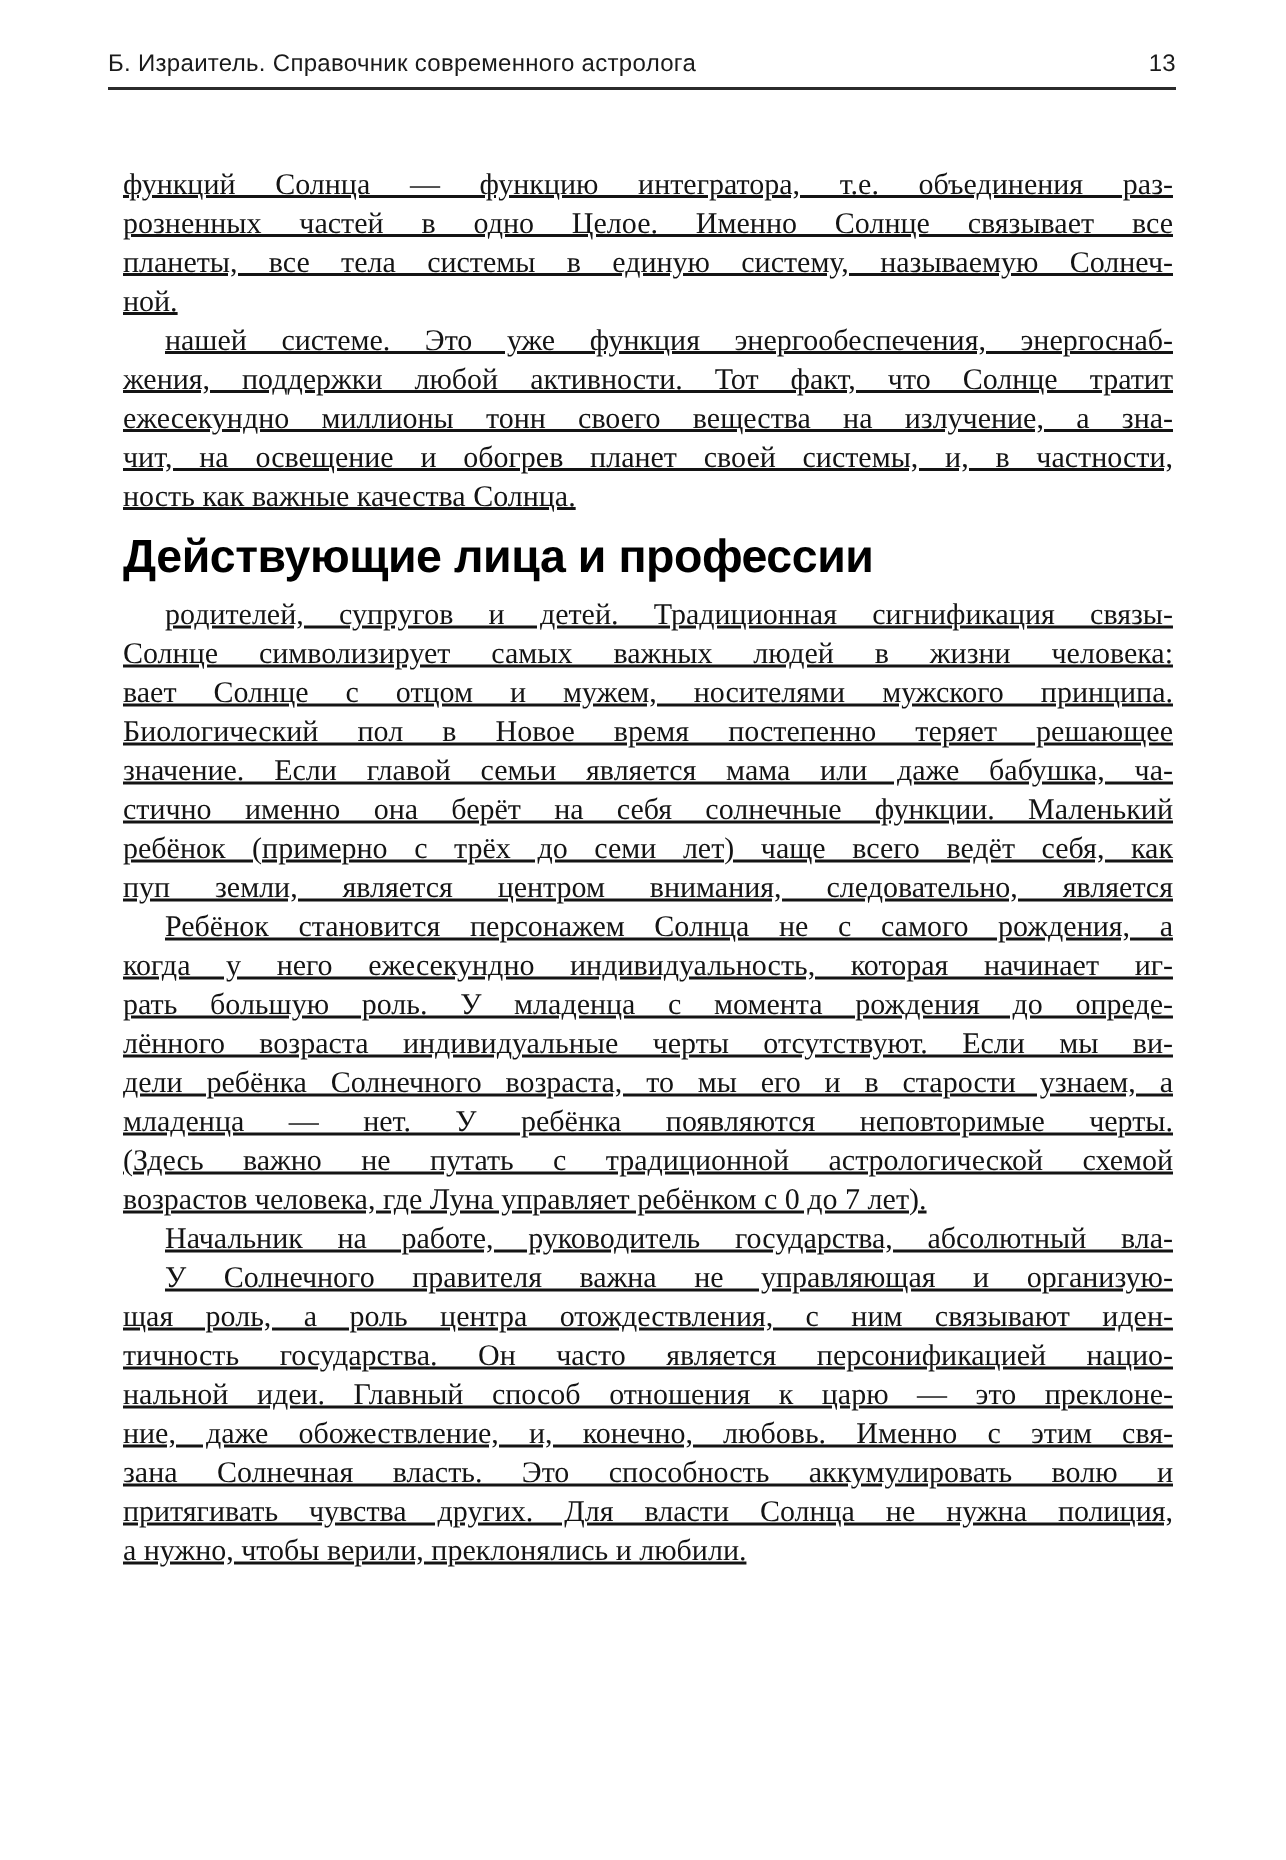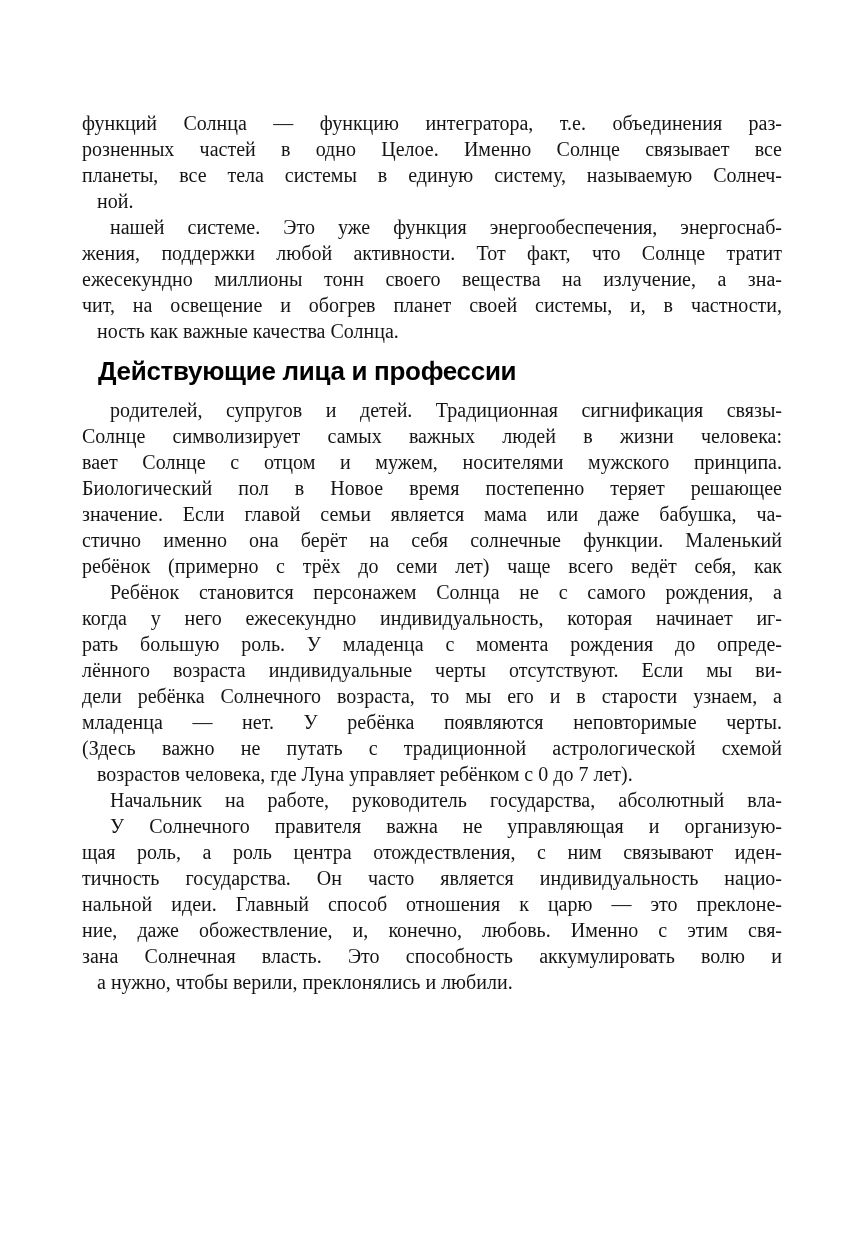--- a/index.html
+++ b/index.html
@@ -40,51 +40,55 @@
     position: absolute;
     left: 82px;
     top: 110px;
     width: 700px;
     font-family: "Liberation Serif", "DejaVu Serif", serif;
     font-size: 20px;
     line-height: 26px;
   }
   .para {
     margin: 0;
+    text-decoration: underline;
   }
   .line {
     text-align: justify;
     text-align-last: justify;
     white-space: normal;
   }
   .line.last {
     text-align-last: left;
-    margin-left: 15px;
   }
   .para .line:first-child {
     text-indent: 28px;
   }
   .para.no-indent .line:first-child {
     text-indent: 0;
   }
   .section-heading {
     font-family: "Liberation Sans", sans-serif;
     font-weight: bold;
-    font-size: 26px;
+    font-size: 31px;
     letter-spacing: -0.3px;
     line-height: 28px;
-    margin: 13px 0 12px 16px;
+    margin: 13px 0 12px 0;
     color: #000;
   }
 </style>
 </head>
 <body>
 
 <div class="page">
 
+  <div class="running-header">
+    <span class="running-title">Б. Израитель. Справочник современного астролога</span>
+    <span class="page-number">13</span>
+  </div>
 
   <div class="text-block">
       <div class="para no-indent">
         <div class="line">функций Солнца — функцию интегратора, т.е. объединения раз-</div>
         <div class="line">розненных частей в одно Целое. Именно Солнце связывает все</div>
         <div class="line">планеты, все тела системы в единую систему, называемую Солнеч-</div>
         <div class="line last">ной.</div>
       </div>
       <div class="para">
         <div class="line">нашей системе. Это уже функция энергообеспечения, энергоснаб-</div>
@@ -95,38 +99,40 @@
       </div>
       <h2 class="section-heading">Действующие лица и профессии</h2>
       <div class="para">
         <div class="line">родителей, супругов и детей. Традиционная сигнификация связы-</div>
         <div class="line">Солнце символизирует самых важных людей в жизни человека:</div>
         <div class="line">вает Солнце с отцом и мужем, носителями мужского принципа.</div>
         <div class="line">Биологический пол в Новое время постепенно теряет решающее</div>
         <div class="line">значение. Если главой семьи является мама или даже бабушка, ча-</div>
         <div class="line">стично именно она берёт на себя солнечные функции. Маленький</div>
         <div class="line">ребёнок (примерно с трёх до семи лет) чаще всего ведёт себя, как</div>
+        <div class="line">пуп земли, является центром внимания, следовательно, является</div>
       </div>
       <div class="para">
         <div class="line">Ребёнок становится персонажем Солнца не с самого рождения, а</div>
         <div class="line">когда у него ежесекундно индивидуальность, которая начинает иг-</div>
         <div class="line">рать большую роль. У младенца с момента рождения до опреде-</div>
         <div class="line">лённого возраста индивидуальные черты отсутствуют. Если мы ви-</div>
         <div class="line">дели ребёнка Солнечного возраста, то мы его и в старости узнаем, а</div>
         <div class="line">младенца — нет. У ребёнка появляются неповторимые черты.</div>
         <div class="line">(Здесь важно не путать с традиционной астрологической схемой</div>
         <div class="line last">возрастов человека, где Луна управляет ребёнком с 0 до 7 лет).</div>
       </div>
       <div class="para">
         <div class="line">Начальник на работе, руководитель государства, абсолютный вла-</div>
       </div>
       <div class="para">
         <div class="line">У Солнечного правителя важна не управляющая и организую-</div>
         <div class="line">щая роль, а роль центра отождествления, с ним связывают иден-</div>
-        <div class="line">тичность государства. Он часто является индивидуальность нацио-</div>
+        <div class="line">тичность государства. Он часто является персонификацией нацио-</div>
         <div class="line">нальной идеи. Главный способ отношения к царю — это преклоне-</div>
         <div class="line">ние, даже обожествление, и, конечно, любовь. Именно с этим свя-</div>
         <div class="line">зана Солнечная власть. Это способность аккумулировать волю и</div>
+        <div class="line">притягивать чувства других. Для власти Солнца не нужна полиция,</div>
         <div class="line last">а нужно, чтобы верили, преклонялись и любили.</div>
       </div>
     </div>
 
 </div>
 
 </body></html>

